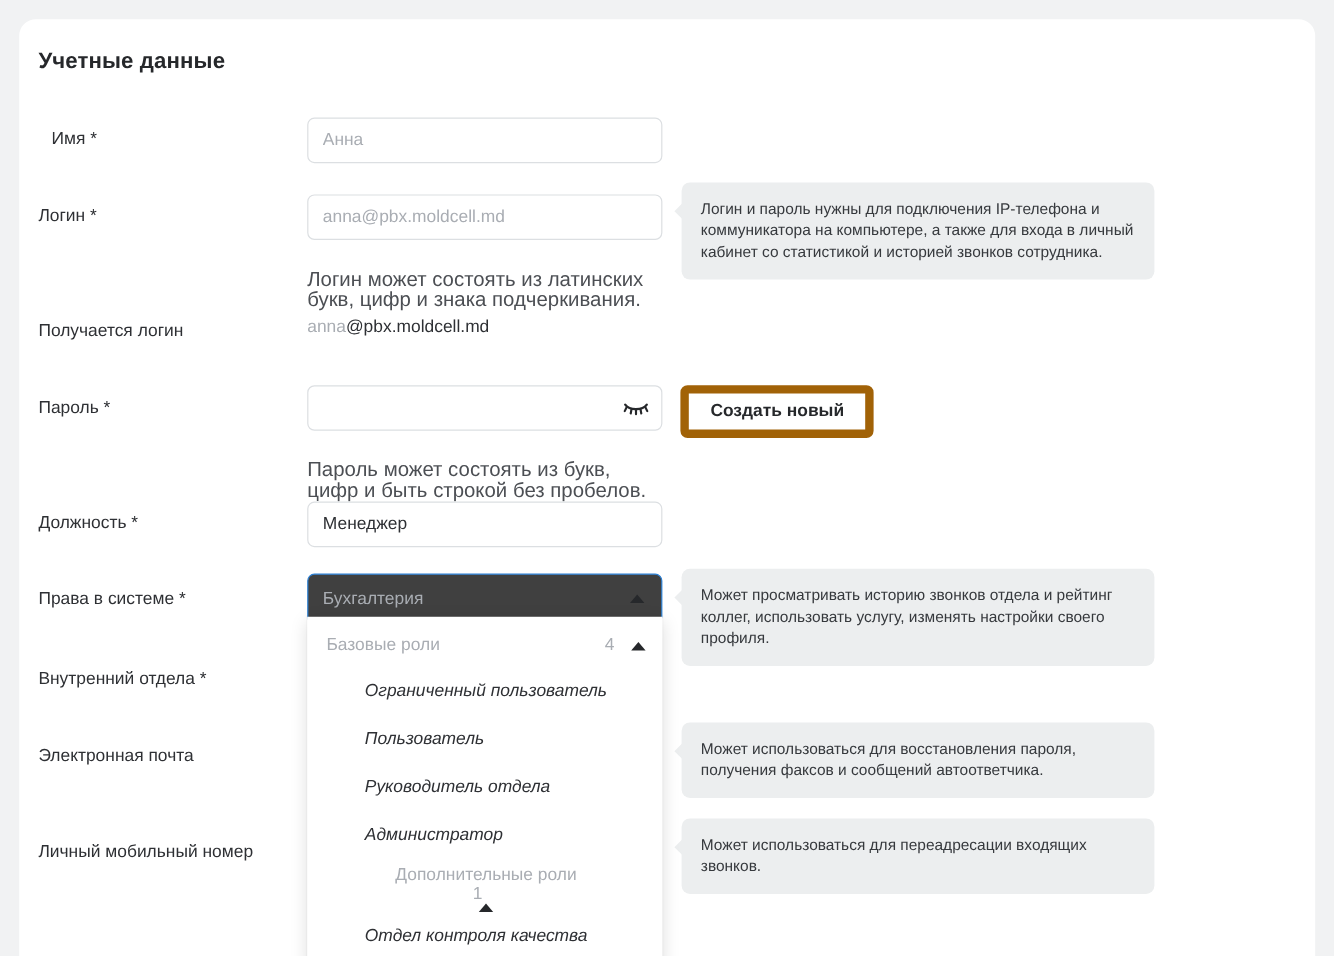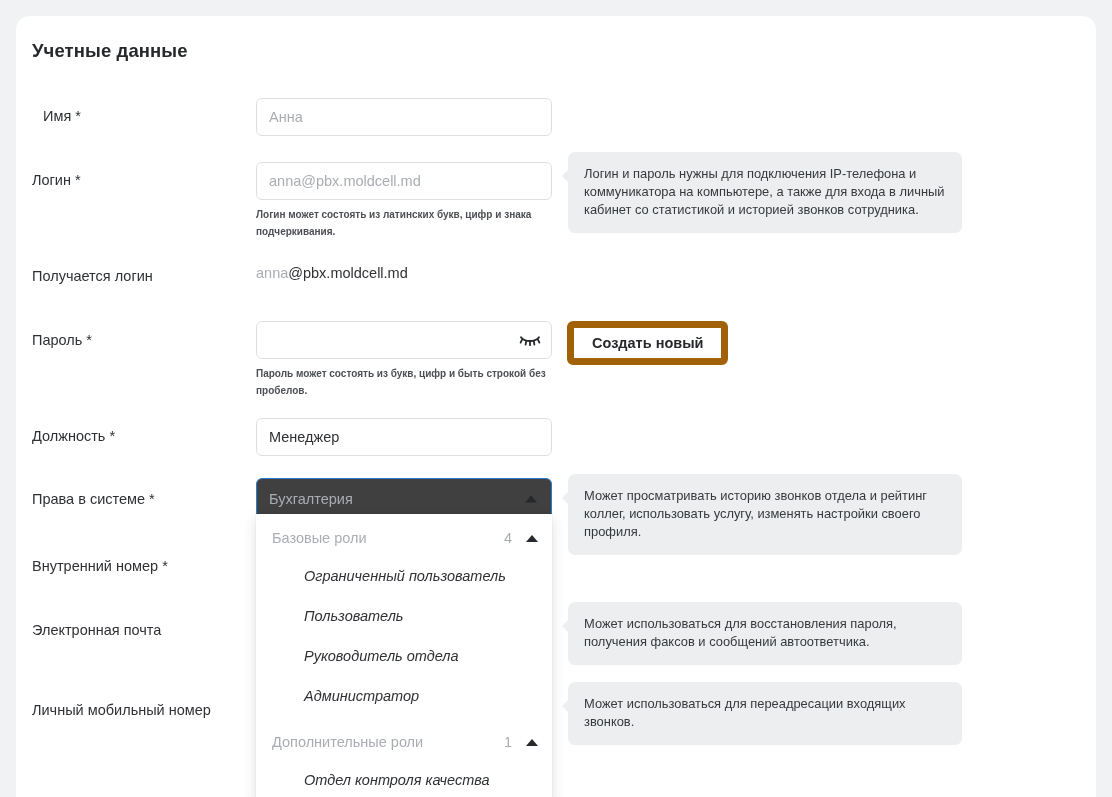--- a/index.html
+++ b/index.html
@@ -51,26 +51,25 @@
     background: #fff;
     font-family: inherit;
     font-size: 14.5px;
     color: #2e3034;
     padding: 0 12px;
     outline: none;
   }
   .input::placeholder { color: #a9adb3; }
 
   .hint {
-    margin-top: 7px;
-    font-size: 10px;
+    margin-top: 25px;
+    font-size: 17px;
     line-height: 16.5px;
     color: #4c4f54;
     width: 290px;
-    font-weight: bold;
   }
 
   .login-preview {
     font-size: 14.5px;
     color: #2e3034;
     line-height: 38px;
   }
   .login-preview .dim { color: #a9adb3; }
 
   
@@ -252,21 +251,21 @@
       <div class="label" style="top:17px;">Права в системе *</div>
       <div class="field-col" style="top:4px;">
         <div class="select-box">
           <span class="select-value">Бухгалтерия</span>
           <span class="caret"></span>
         </div>
       </div>
     </div>
 
     <div class="row" style="top:524px;">
-      <div class="label" style="top:18px;">Внутренний номер *</div>
+      <div class="label" style="top:18px;">Внутренний отдела *</div>
     </div>
 
     <div class="row" style="top:588px;">
       <div class="label" style="top:18px;">Электронная почта</div>
     </div>
 
     <div class="row" style="top:668px;">
       <div class="label" style="top:18px;">Личный мобильный номер</div>
     </div>
 
@@ -288,21 +287,21 @@
         <span class="dd-group-count">4</span>
         <span class="dd-caret"></span>
       </div>
       <div class="dd-option">Ограниченный пользователь</div>
       <div class="dd-option">Пользователь</div>
       <div class="dd-option">Руководитель отдела</div>
       <div class="dd-option">Администратор</div>
     </div>
 
     <div>
-      <div class="dd-group-header" style="margin-top:8px;">
+      <div class="dd-group-header" style="margin-top:8px;flex-direction:column;">
         <span class="dd-group-title">Дополнительные роли</span>
         <span class="dd-group-count">1</span>
         <span class="dd-caret"></span>
       </div>
       <div class="dd-option">Отдел контроля качества</div>
     </div>
 
   </div>
 </div>
 

